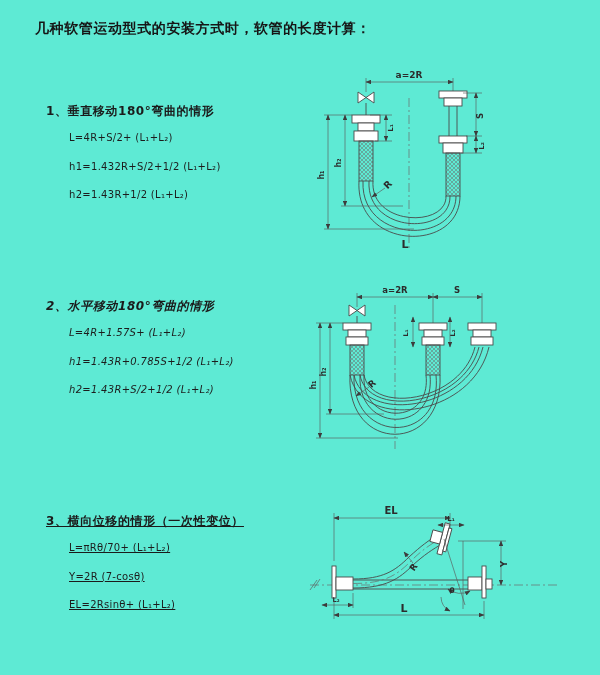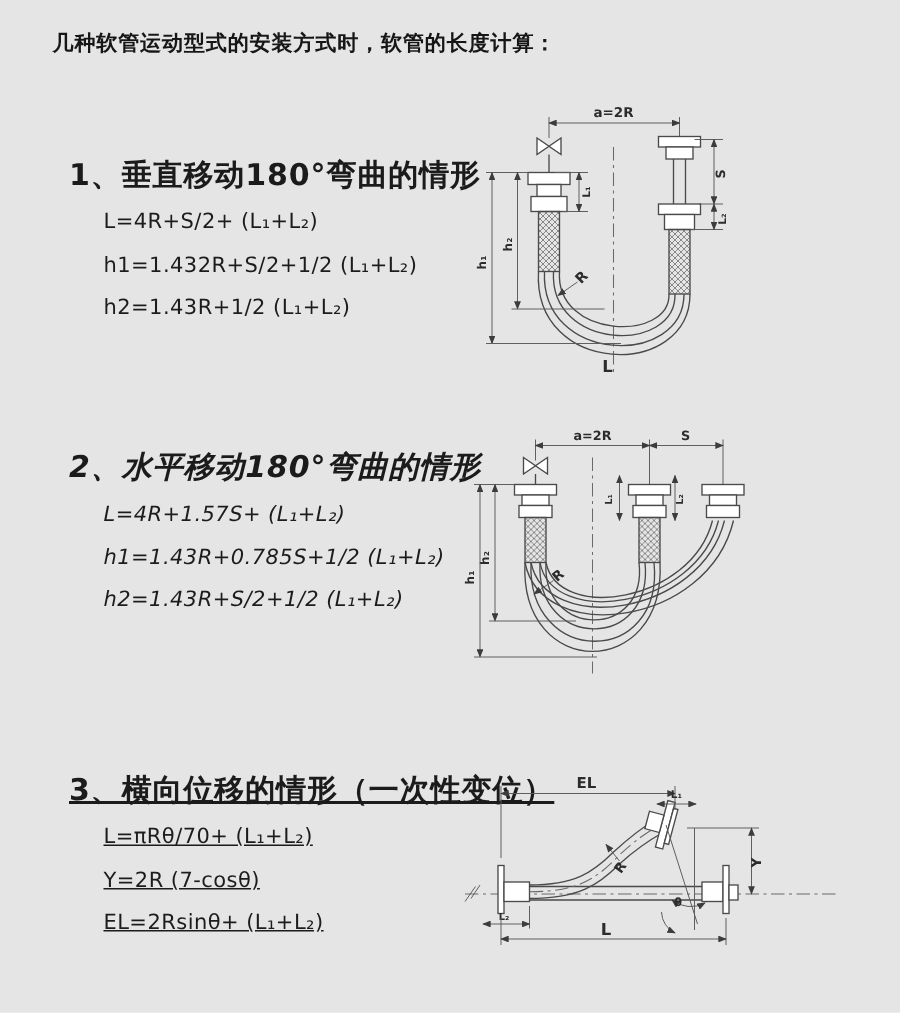--- a/index.html
+++ b/index.html
@@ -1,27 +1,27 @@
 <!DOCTYPE html>
 <html><head>
 <meta charset="utf-8">
 <style>
   html,body{margin:0;padding:0;}
   body{
     width:600px;height:675px;background:#ffffff;position:relative;overflow:hidden;
     font-family:"DejaVu Sans","Liberation Sans",sans-serif;color:#1b1b1b;
   }
-  .page{position:absolute;inset:0;background:#e5e5e5;}
+  .page{position:absolute;inset:0;background:#5eead4;}
   .doc-title{
     position:absolute;left:35px;top:20px;font-size:14px;font-weight:bold;
     letter-spacing:0.6px;color:#161616;white-space:nowrap;
   }
   .section{position:absolute;left:46px;}
-  .section .heading{font-size:20px;font-weight:bold;letter-spacing:0.6px;margin:0 0 4px 0;white-space:nowrap;}
-  .section .formula{font-size:14px;line-height:28.5px;margin:0 0 0 23px;letter-spacing:0.3px;white-space:nowrap;color:#1c1c1c;}
+  .section .heading{font-size:12px;font-weight:bold;letter-spacing:0.6px;margin:0 0 4px 0;white-space:nowrap;}
+  .section .formula{font-size:10px;line-height:28.5px;margin:0 0 0 23px;letter-spacing:0.3px;white-space:nowrap;color:#1c1c1c;}
   .diagram{position:absolute;font-weight:bold;}
   svg{display:block;}
   svg text{font-family:"DejaVu Sans","Liberation Sans",sans-serif;fill:#2c2c2c;}
   .ln{stroke:#4a4a4a;stroke-width:0.9;fill:none;}
   .thin{stroke:#5a5a5a;stroke-width:0.65;fill:none;}
   .cl{stroke:#6a6a6a;stroke-width:0.7;fill:none;stroke-dasharray:9 3 2 3;}
   .fw{fill:#ffffff;stroke:#4a4a4a;stroke-width:0.9;}
   .hose{fill:url(#hp1);stroke:#4a4a4a;stroke-width:0.9;}
   .hose2{fill:url(#hp2);stroke:#4a4a4a;stroke-width:0.9;}
 </style>
@@ -183,21 +183,21 @@
     <path class="thin" d="M107,36 V66" marker-start="url(#m2)" marker-end="url(#m2)"></path>
     <text x="102" y="52" font-size="6.5" transform="rotate(-90 102 52)" text-anchor="middle">L₁</text>
     <path class="thin" d="M144,36 V66" marker-start="url(#m2)" marker-end="url(#m2)"></path>
     <text x="149" y="52" font-size="6.5" transform="rotate(-90 149 52)" text-anchor="middle">L₂</text>
 
     <path class="thin" d="M63,106 L50,115" marker-end="url(#m2)"></path>
     <text x="68" y="105" font-size="9" transform="rotate(-40 68 105)" text-anchor="middle">R</text>
   </svg>
   </div>
 
-  <div class="diagram" style="left:298px;top:512px;">
+  <div class="diagram" style="left:298px;top:501px;">
   <svg width="302" height="150" viewBox="0 0 302 150">
     <defs>
       <marker id="m3" viewBox="0 0 10 8" refX="9" refY="4" markerWidth="9" markerHeight="7" orient="auto-start-reverse">
         <path d="M0,0 L10,4 L0,8 z" fill="#3c3c3c"></path>
       </marker>
     </defs>
 
     <path class="cl" d="M12,84 H262"></path>
     <path class="thin" d="M12,89 L19,79 M16,87 L22,78"></path>
 

